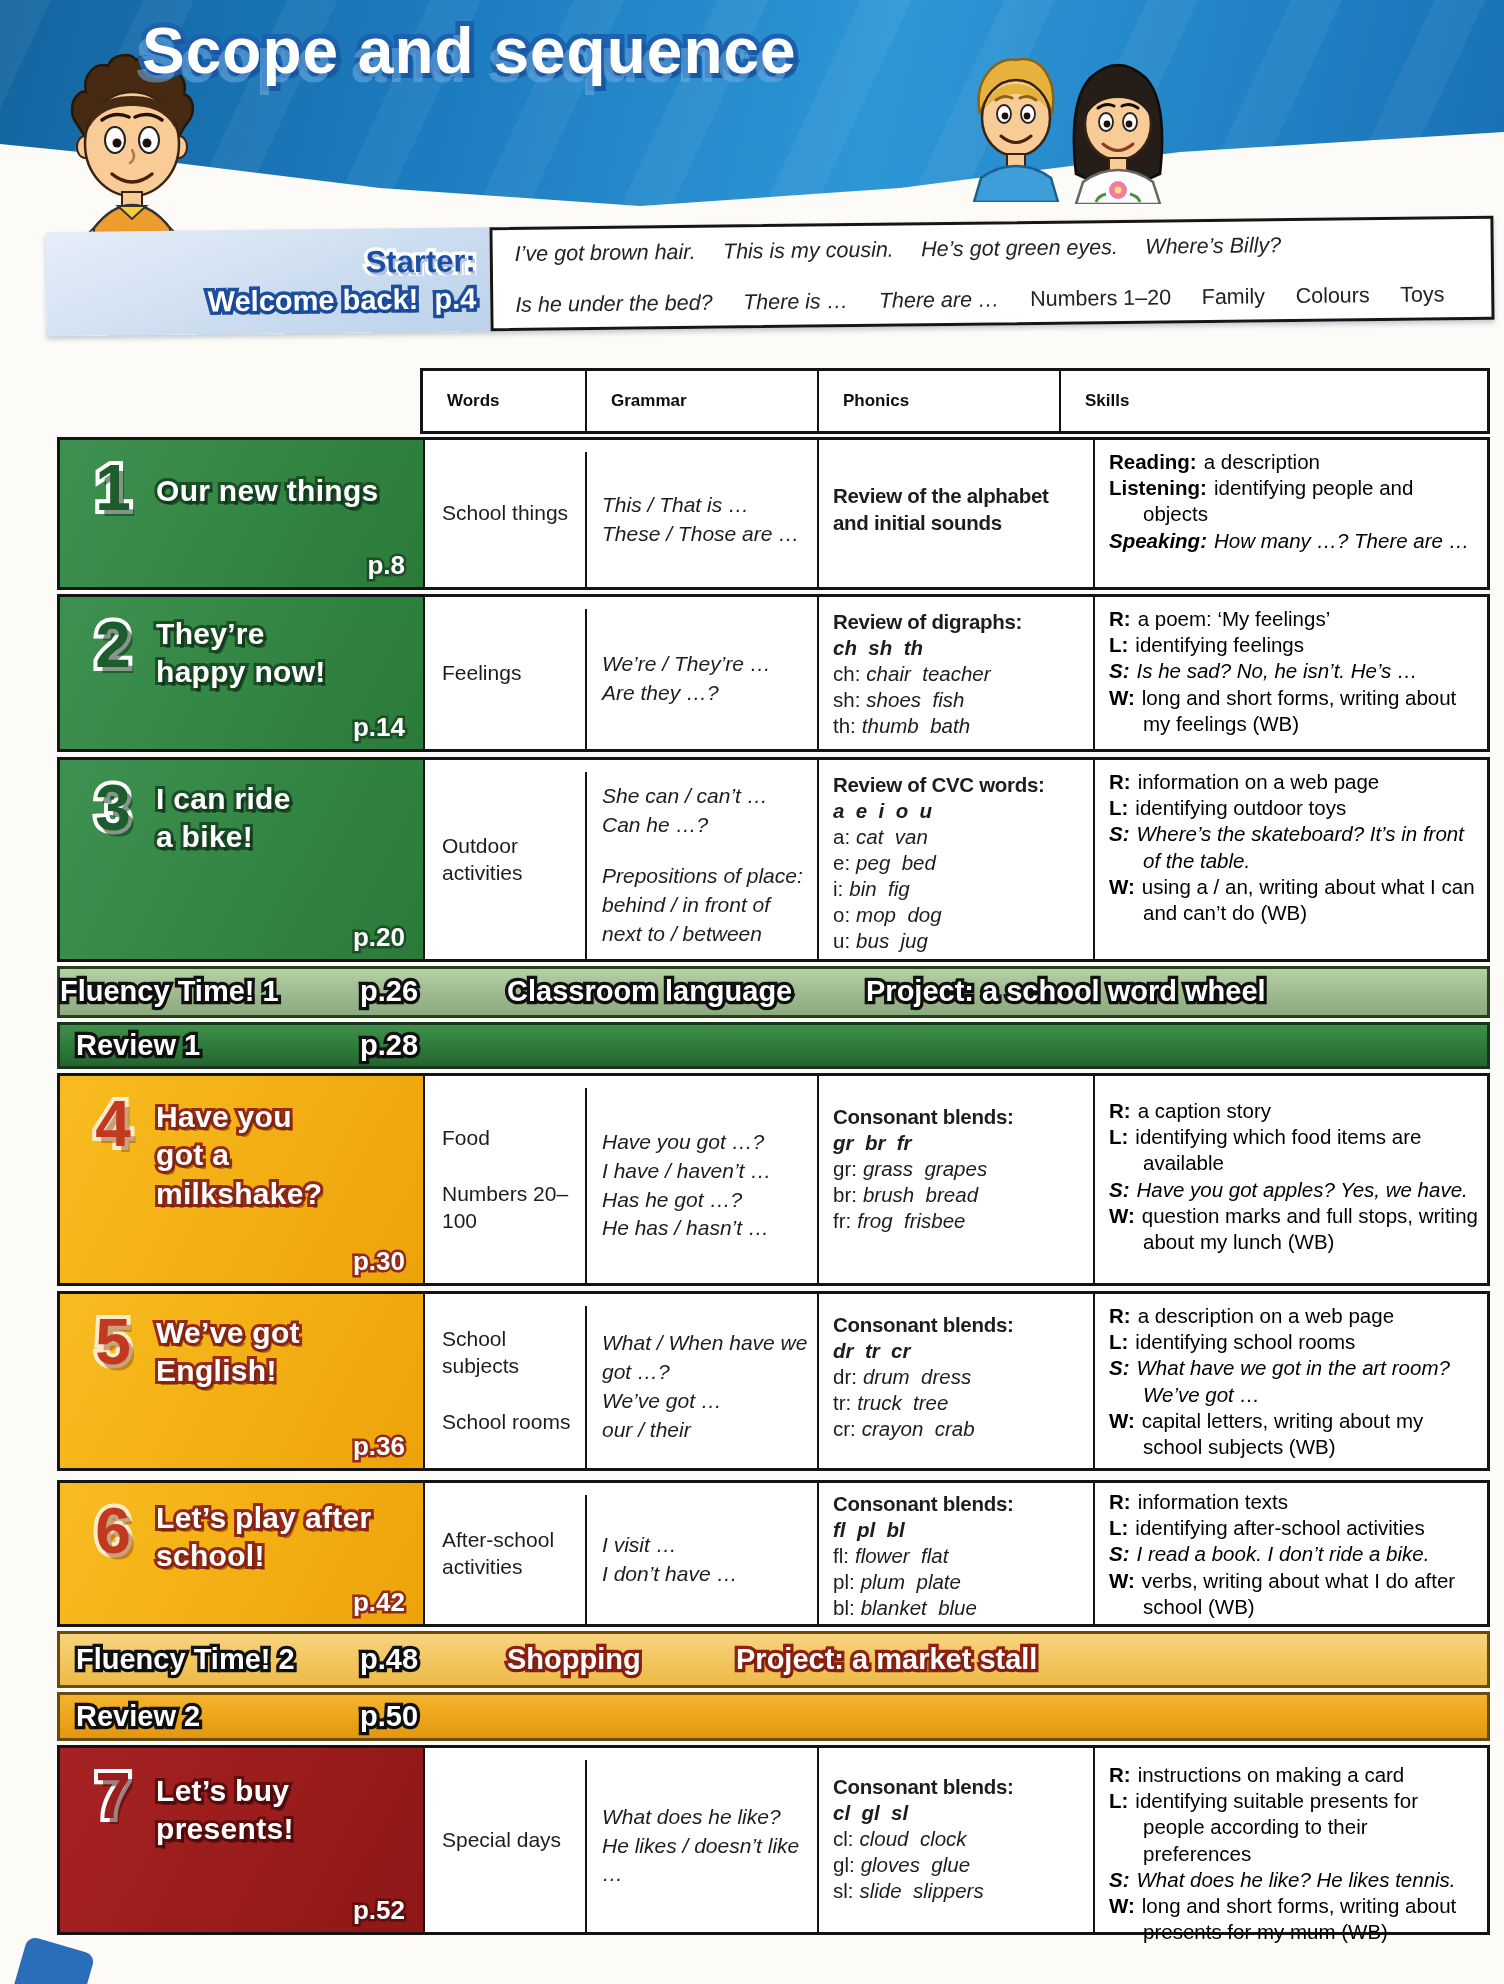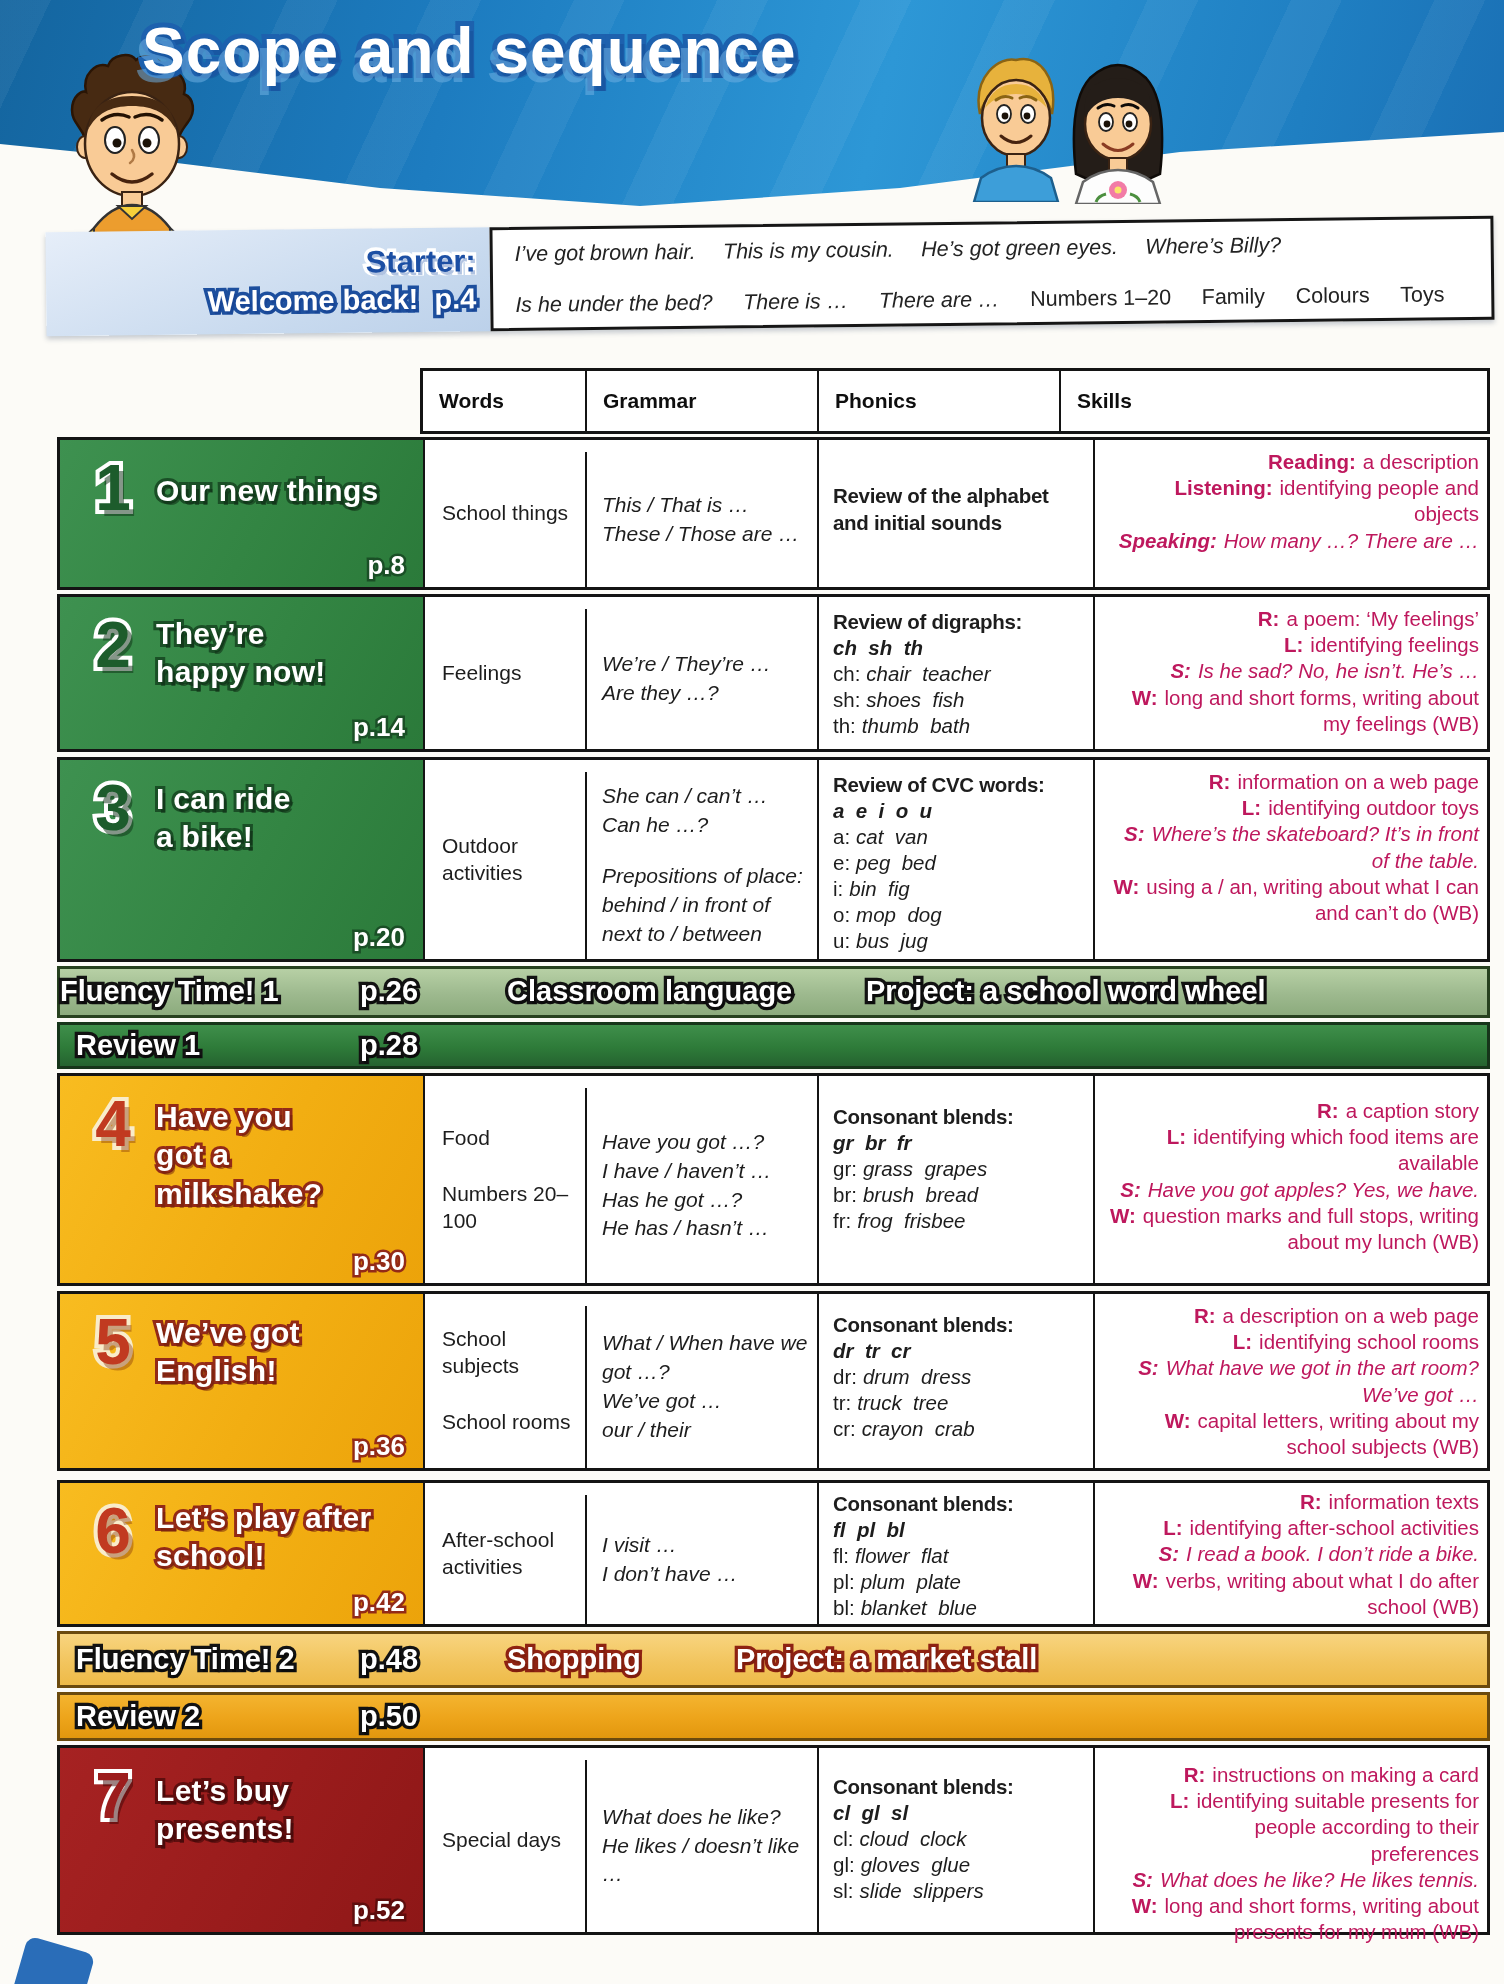--- a/index.html
+++ b/index.html
@@ -54,22 +54,22 @@
   .srow { display:flex; justify-content:space-between; align-items:baseline; color:#232323; font-size:21.5px; }
   .srow1 { width:80%; }
   .srow2 { width:97%; }
   .it { font-style:italic; }
   
   .header-row {
     position:absolute; left:420px; top:368px; width:1070px; height:66px; z-index:4;
     background:#fff; border:3px solid #141414; box-sizing:border-box; display:flex;
   }
   .hcell {
-    display:flex; align-items:center; padding-left:16px; box-sizing:border-box;
-    font-weight:bold; font-size:21px; color:#0e0e0e; border-left:2.5px solid #141414;
+    display:flex; align-items:center; padding-left:24px; box-sizing:border-box;
+    font-weight:bold; font-size:17px; color:#0e0e0e; border-left:2.5px solid #141414;
   }
   .hcell:first-child { border-left:none; }
   .hc-words { width:162px; } .hc-grammar { width:232px; } .hc-phonics { width:242px; } .hc-skills { flex:1; }
   .trow {
     position:absolute; left:57px; width:1433px; background:#ffffff;
     border:3px solid #141414; box-sizing:border-box; display:flex; z-index:4;
   }
   .cell { box-sizing:border-box; border-left:2.5px solid #141414; }
   .cell:first-child { border-left:none; }
   
@@ -101,21 +101,21 @@
     width:232px; display:flex; flex-direction:column; justify-content:center;
     padding:10px 6px 10px 15px; font-size:21px; font-style:italic; color:#1d1d1d; line-height:1.38;margin-top:12px;
   }
   .gspace { height:26px; }
   .phonics-cell { width:276px; padding:12px 4px 8px 14px; font-size:20.5px; color:#1d1d1d; line-height:1.27; }
   .phonics-cell.center { display:flex; align-items:center; padding-top:0; }
   .ph-head { font-weight:bold; letter-spacing:-.3px; }
   .ph-sub  { font-weight:bold; font-style:italic; white-space:pre-wrap; }
   .ph-line .pre { margin-right:6px; }
   .ph-line .w { font-style:italic; white-space:pre-wrap; }
-  .skills-cell { flex:1; padding:9px 8px 11px 14px; font-size:20.5px; color:#be185d; line-height:1.28;text-align:right; }
+  .skills-cell { flex:1; padding:9px 8px 11px 14px; font-size:20.5px; color:#000000; line-height:1.28; }
   .sk { padding-left:34px; text-indent:-34px; }
   .sk b { margin-right:7px; }
   .sk.it .v { font-style:italic; }
   
   .band { position:absolute; left:57px; width:1433px; box-sizing:border-box; z-index:4; }
   .band-f1 { background:linear-gradient(#b7d0a5 0%,#9db98e 55%,#8cab7d 100%); border:3px solid #27411f; }
   .band-r1 { background:linear-gradient(#3f8f4b 0%,#2e7b39 55%,#256330 100%); border:3px solid #16351a; }
   .band-f2 { background:linear-gradient(#f8d47f 0%,#f2c55e 55%,#eeba48 100%); border:3px solid #6b4a0e; }
   .band-r2 { background:linear-gradient(#f4b430 0%,#eda41a 55%,#e2970e 100%); border:3px solid #6b4a0e; }
   .bl {

